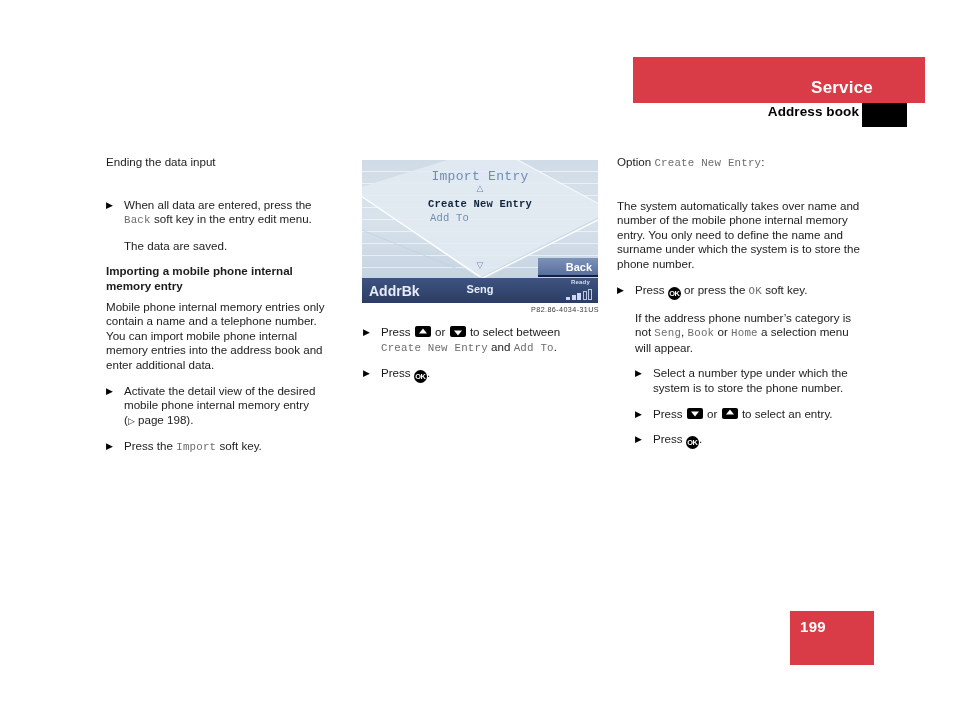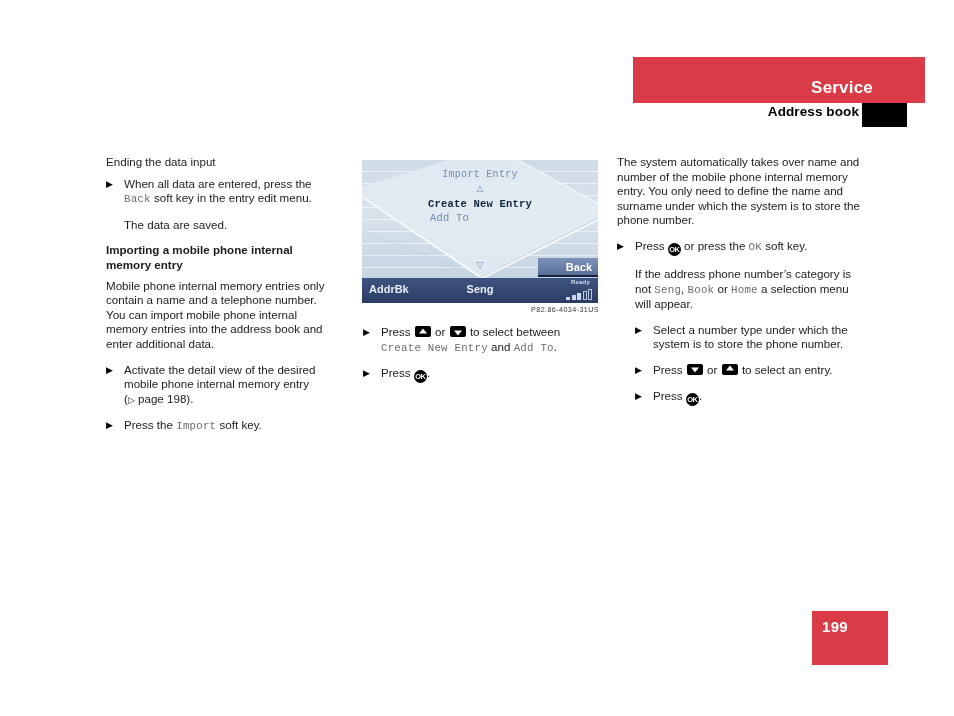--- a/index.html
+++ b/index.html
@@ -71,21 +71,21 @@
     top: 155px;
     font-size: 11.6px;
     line-height: 14.6px;
     color: #1c1c1c;
   }
   .col-left  { left: 106px; width: 232px; }
   .col-right { left: 617px; width: 250px; }
 
   p { margin: 0 0 11px 0; }
   .h-bold { font-weight: bold; margin: 0 0 6px 0; line-height: 14.6px; }
-  .plain-head { margin: 0 0 7px 0; }
+  .plain-head { margin: 0 0 28px 0; }
 
   
   .bul {
     display: flex;
     margin: 0 0 11px 0;
   }
   .bul .tri {
     flex: 0 0 18px;
     color: #000;
     font-size: 9px;
@@ -173,21 +173,21 @@
   }
   
   .env-svg { position:absolute; left:0; top:0; }
 
   .shot-title {
     position: absolute;
     left: 0; right: 0;
     top: 9px;
     text-align: center;
     color: #6f8db5;
-    font-size: 10px;
+    font-size: 13px;
     font-family: "Liberation Mono","DejaVu Sans Mono", monospace;
     letter-spacing: 0.3px;
   }
   .shot-up {
     position: absolute;
     left: 0; right: 0;
     top: 23px;
     text-align: center;
     color: #6f8db5;
     font-size: 9px;
@@ -238,21 +238,21 @@
   }
   .shot-bar {
     position: absolute;
     left: 0; right: 0; bottom: 0;
     height: 25px;
     background: linear-gradient(180deg,#3e5380 0%, #2b3d64 100%);
     color: #e7ecf7;
   }
   .bar-left {
     position: absolute; left: 7px; top: 5px;
-    font-size: 11px; font-weight: bold;
+    font-size: 14px; font-weight: bold;
   }
   .bar-mid {
     position: absolute; left: 0; right: 0; top: 5px;
     text-align: center;
     font-size: 11px; font-weight: bold;
   }
   .bar-ready {
     position: absolute; right: 8px; top: 1px;
     font-size: 6px; font-weight: bold; color: #d5deef;
     letter-spacing: 0.2px;
@@ -287,23 +287,23 @@
     left: 363px;
     top: 325px;
     width: 236px;
     font-size: 11.6px;
     line-height: 14.6px;
   }
 
   
   .pagenum-box {
     position: absolute;
-    left: 812px;
+    left: 790px;
     top: 611px;
-    width: 76px;
+    width: 84px;
     height: 54px;
     background: #d93b47;
   }
   .pagenum {
     position: absolute;
     left: 10px;
     top: 7px;
     color: #ffffff;
     font-size: 15px;
     font-weight: bold;
@@ -404,20 +404,22 @@
 
     <div class="bul">
       <span class="tri">▶</span>
       <span class="bt"><span>Press</span>
         <span class="okbtn">OK</span><span>.</span></span>
     </div>
   </div>
 
   <div class="col col-right">
 
+    <p class="plain-head"><span>Option</span>
+      <span class="mono">Create New Entry</span><span>:</span></p>
 
     <p>The system automatically takes over name and number of the mobile phone internal memory entry. You only need to define the name and surname under which the system is to store the phone number.</p>
 
     <div class="bul">
       <span class="tri">▶</span>
       <span class="bt"><span>Press</span>
         <span class="okbtn">OK</span>
         <span>or press the</span>
         <span class="mono">OK</span>
         <span>soft key.</span></span>

